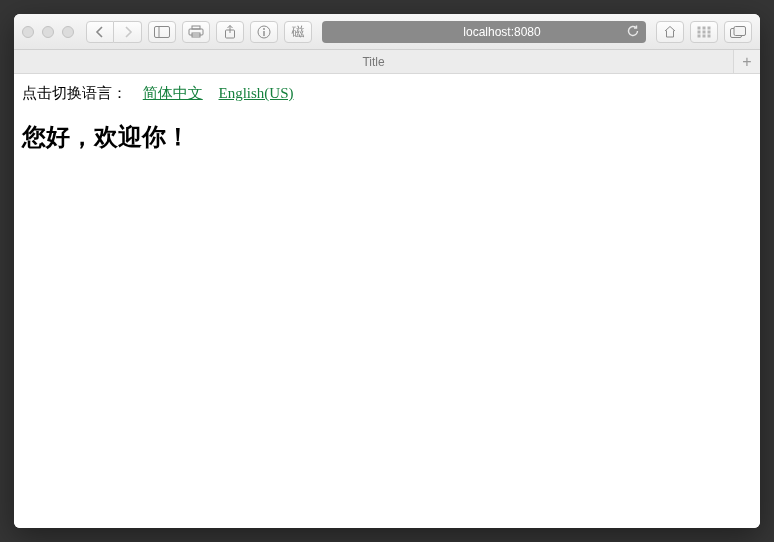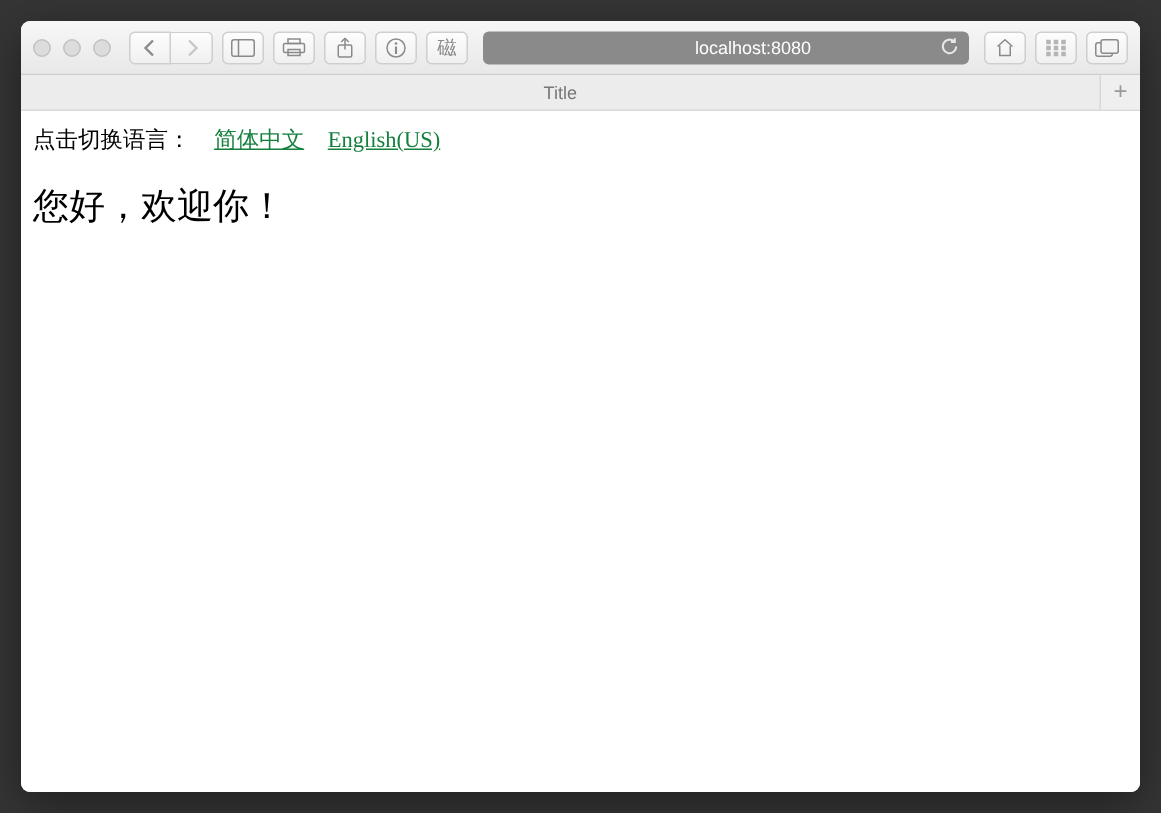--- a/index.html
+++ b/index.html
@@ -92,21 +92,21 @@
     .content {
       flex: 1;
       background: #fff;
       padding: 10px 8px;
       font-family: "Times New Roman", "SimSun", serif;
       color: #000;
       overflow: auto;
     }
     .lang-row { font-size: 15px; margin-bottom: 18px; }
     .lang-row a { color: #15803d; text-decoration: underline; margin-left: 12px; }
-    .heading { font-size: 24px; font-weight: normal; }
+    .heading { font-size: 24px; font-weight: bold; }
   </style>
 </head>
 <body>
 
 <div class="window">
 
   <div class="toolbar">
     <div class="tl">
       <div class="traffic-light"></div>
       <div class="traffic-light"></div>

